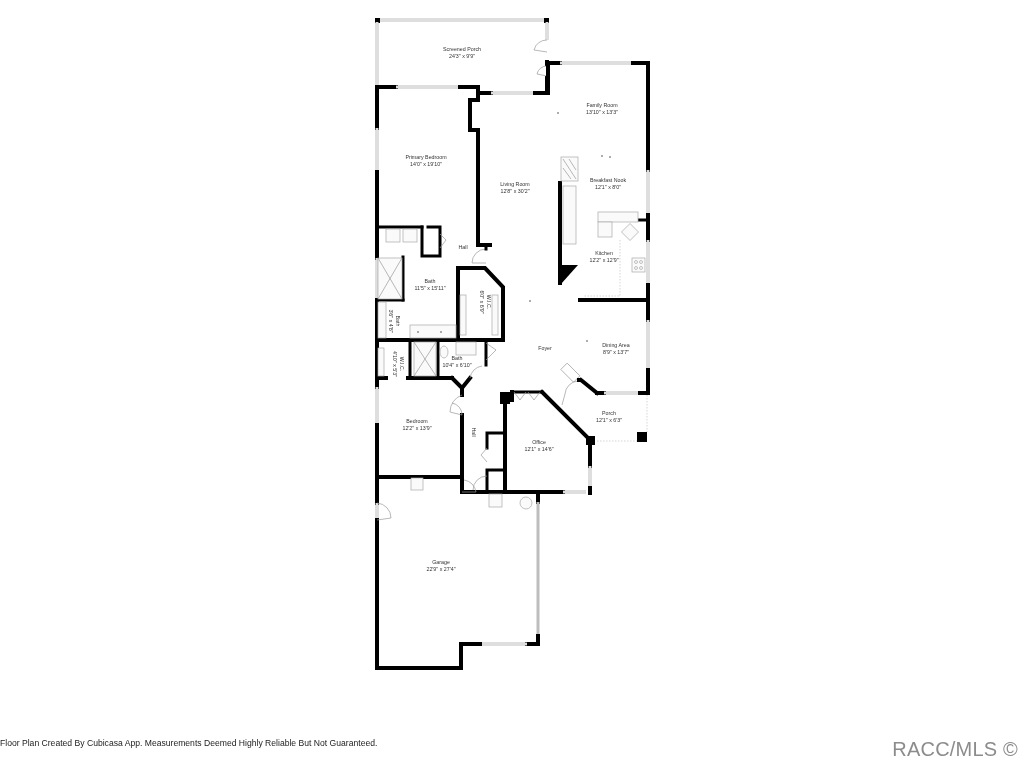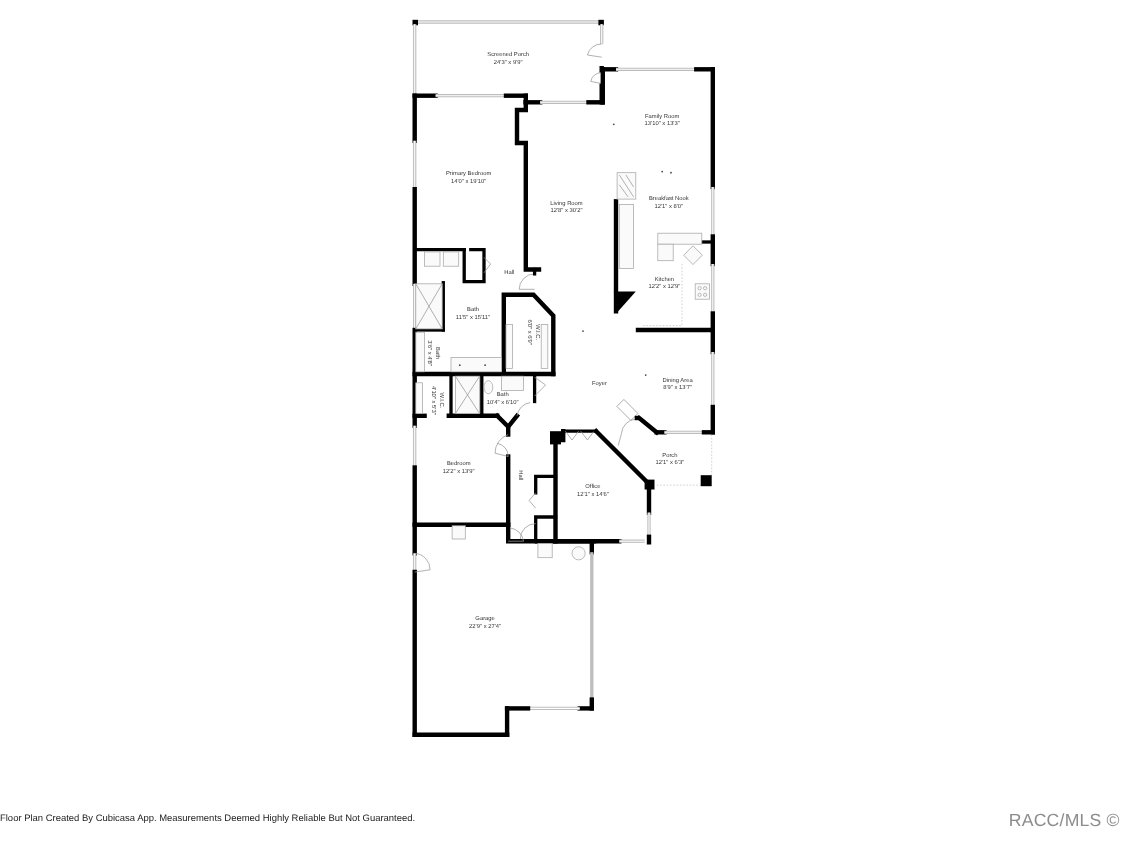--- a/index.html
+++ b/index.html
@@ -8,21 +8,21 @@
   .wall { stroke:#000; stroke-width:4; fill:none; stroke-linecap:square; }
   .iwall { stroke:#000; stroke-width:3; fill:none; stroke-linecap:square; }
   .win { stroke:#bdbdbd; stroke-width:3; fill:none; }
   .win-in { stroke:#ffffff; stroke-width:1; fill:none; }
   .door { stroke:#9a9a9a; stroke-width:0.7; fill:none; }
   .fixture { stroke:#a8a8a8; stroke-width:0.7; fill:#fafafa; }
   .dash { stroke:#bbbbbb; stroke-width:0.6; fill:none; stroke-dasharray:1.5 1.5; }
   .room-name, .room-dim { font-family:"Liberation Sans", sans-serif; font-size:5.3px; fill:#333; text-anchor:middle; }
   .dot { fill:#444; }
   #disclaimer { position:absolute; top:738px; left:0; width:926px; text-align:left; font-size:8.6px; color:#222; font-family:"Liberation Sans", sans-serif; }
-  #watermark { position:absolute; top:738px; right:6px; font-size:16px; color:#8c8c8c; font-family:"Liberation Sans", sans-serif; letter-spacing:0.2px; }
+  #watermark { position:absolute; top:738px; right:6px; font-size:20px; color:#8c8c8c; font-family:"Liberation Sans", sans-serif; letter-spacing:0.2px; }
 </style>
 </head>
 <body>
 
 <svg id="plan" viewBox="0 0 1024 768" xmlns="http://www.w3.org/2000/svg">
 
   <g>
     <line class="win" x1="379" y1="20" x2="545" y2="20"></line>
       <line class="win-in" x1="379" y1="20" x2="545" y2="20"></line>
     <rect x="375" y="18" width="5" height="5" fill="#000"></rect>

